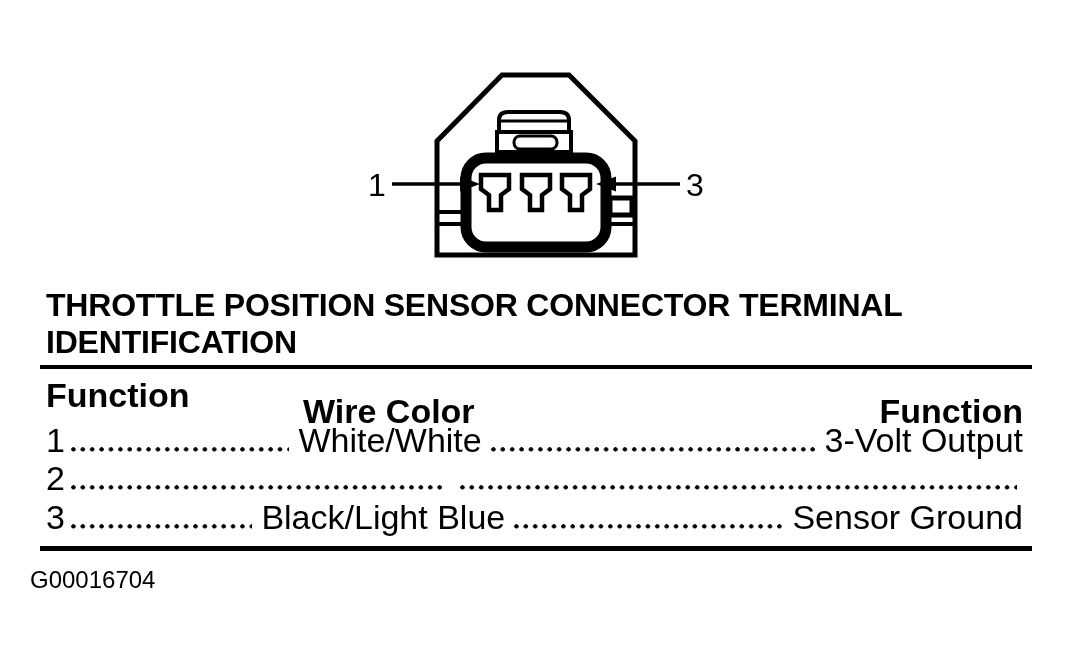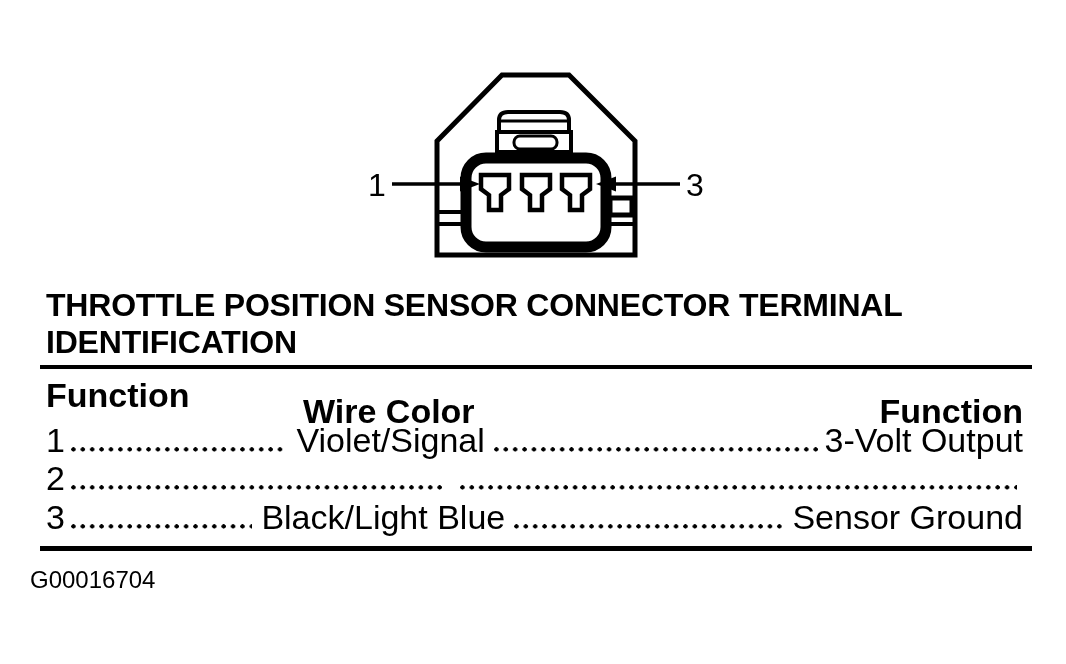--- a/index.html
+++ b/index.html
@@ -93,21 +93,21 @@
   <div class="thead">
     <span class="h-term">Function</span>
     <span class="h-wire">Wire Color</span>
     <span class="h-func">Function</span>
   </div>
 
   <div class="tbody">
     <div class="trow">
       <span>1</span>
       <span class="leader l1"></span>
-      <span>Violet/Signal</span>
+      <span>White/White</span>
       <span class="leader l2"></span>
       <span>3-Volt Output</span>
     </div>
     <div class="trow">
       <span>2</span>
       <span class="leader l1"></span>
       <span class="leader l2"></span>
     </div>
     <div class="trow">
       <span>3</span>

